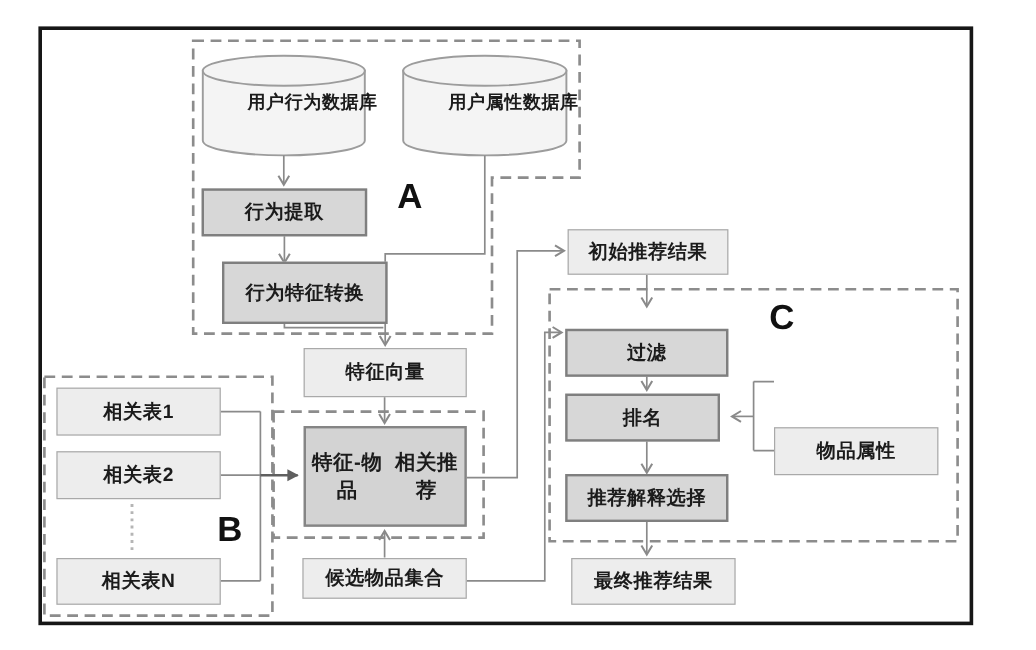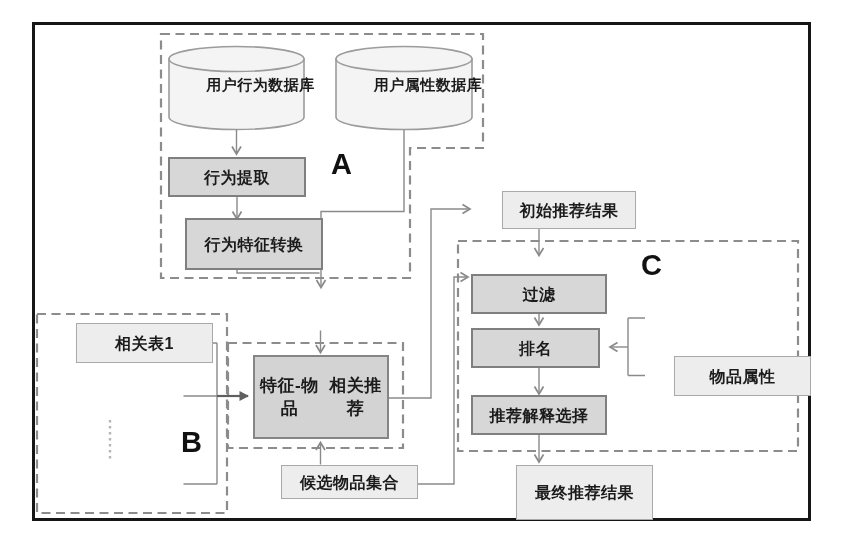--- a/index.html
+++ b/index.html
@@ -13,21 +13,21 @@
   .dots{fill:none;stroke:#b5b5b5;stroke-width:2.4px;stroke-dasharray:2.4 3.6;}
   .cyl{fill:var(--cyl-fill,#f4f4f4);stroke:var(--cyl-border,#9c9c9c);stroke-width:1.6px;}
   .ln{fill:none;stroke:var(--line,#8c8c8c);stroke-width:1.4px;}
   .ln-dark{fill:none;stroke:#5f5f5f;stroke-width:2.2px;}
   .arrhead{fill:none;stroke:var(--line,#8c8c8c);stroke-width:1.7px;}
   .arrhead-dark{fill:#5f5f5f;stroke:none;}
   .node{
     position:absolute;box-sizing:border-box;display:flex;align-items:center;justify-content:center;
     text-align:center;font-size:16px;font-weight:600;letter-spacing:0.5px;line-height:21px;
   }
-  .light{background:var(--box-light-fill,#ededed);border:1.6px solid var(--box-light-border,#a9a9a9);margin-left:29px;}
+  .light{background:var(--box-light-fill,#ededed);border:1.6px solid var(--box-light-border,#a9a9a9);}
   .dark{background:var(--box-dark-fill,#d7d7d7);border:2.2px solid var(--box-dark-border,#7f7f7f);}
   .featbox{background:#d3d3d3;border:2.6px solid #858585;font-size:17px;line-height:23px;}
   .cyl-label{position:absolute;display:flex;align-items:center;justify-content:center;font-size:15px;font-weight:600;letter-spacing:0.5px;padding-left:24px;}
   .region-label{position:absolute;font-size:29px;font-weight:800;color:#111;}
 </style>
 </head>
 <body>
 
 <div class="stage">
 
@@ -83,32 +83,35 @@
   <div class="cyl-label" style="left:169px;top:54px;width:135px;height:62px;">
       <span>用户行为数据库</span>
     </div>
   <div class="cyl-label" style="left:336px;top:54px;width:136px;height:62px;">
       <span>用户属性数据库</span>
     </div>
 
   <div class="node dark" style="left:168px;top:157px;width:138px;height:40px;">行为提取</div>
   <div class="node dark" style="left:168px;top:218px;width:138px;height:52px;margin-left:17px;">行为特征转换</div>
 
+  <div class="node light" style="left:253px;top:290px;width:136px;height:41px;">特征向量</div>
   <div class="node featbox" style="left:253px;top:355px;width:136px;height:84px;">
     <span>特征-物品</span>
     <span>相关推荐</span>
   </div>
   <div class="node light" style="left:252px;top:465px;width:137px;height:34px;">候选物品集合</div>
 
   <div class="node light" style="left:47px;top:323px;width:137px;height:40px;">相关表1</div>
+  <div class="node light" style="left:47px;top:376px;width:137px;height:40px;">相关表2</div>
+  <div class="node light" style="left:47px;top:465px;width:137px;height:39px;">相关表N</div>
 
   <div class="node light" style="left:473px;top:191px;width:134px;height:38px;">初始推荐结果</div>
   <div class="node dark" style="left:471px;top:274px;width:136px;height:40px;">过滤</div>
   <div class="node dark" style="left:471px;top:328px;width:129px;height:40px;">排名</div>
   <div class="node dark" style="left:471px;top:395px;width:136px;height:40px;">推荐解释选择</div>
-  <div class="node light" style="left:487px;top:465px;width:137px;height:55px;">最终推荐结果</div>
+  <div class="node light" style="left:476px;top:465px;width:137px;height:39px;">最终推荐结果</div>
 
   <div class="node light" style="left:645px;top:356px;width:137px;height:40px;">物品属性</div>
 
   <div class="region-label" style="left:331px;top:148px;">A</div>
   <div class="region-label" style="left:181px;top:426px;">B</div>
   <div class="region-label" style="left:641px;top:249px;">C</div>
 </div>
 
 </body></html>

